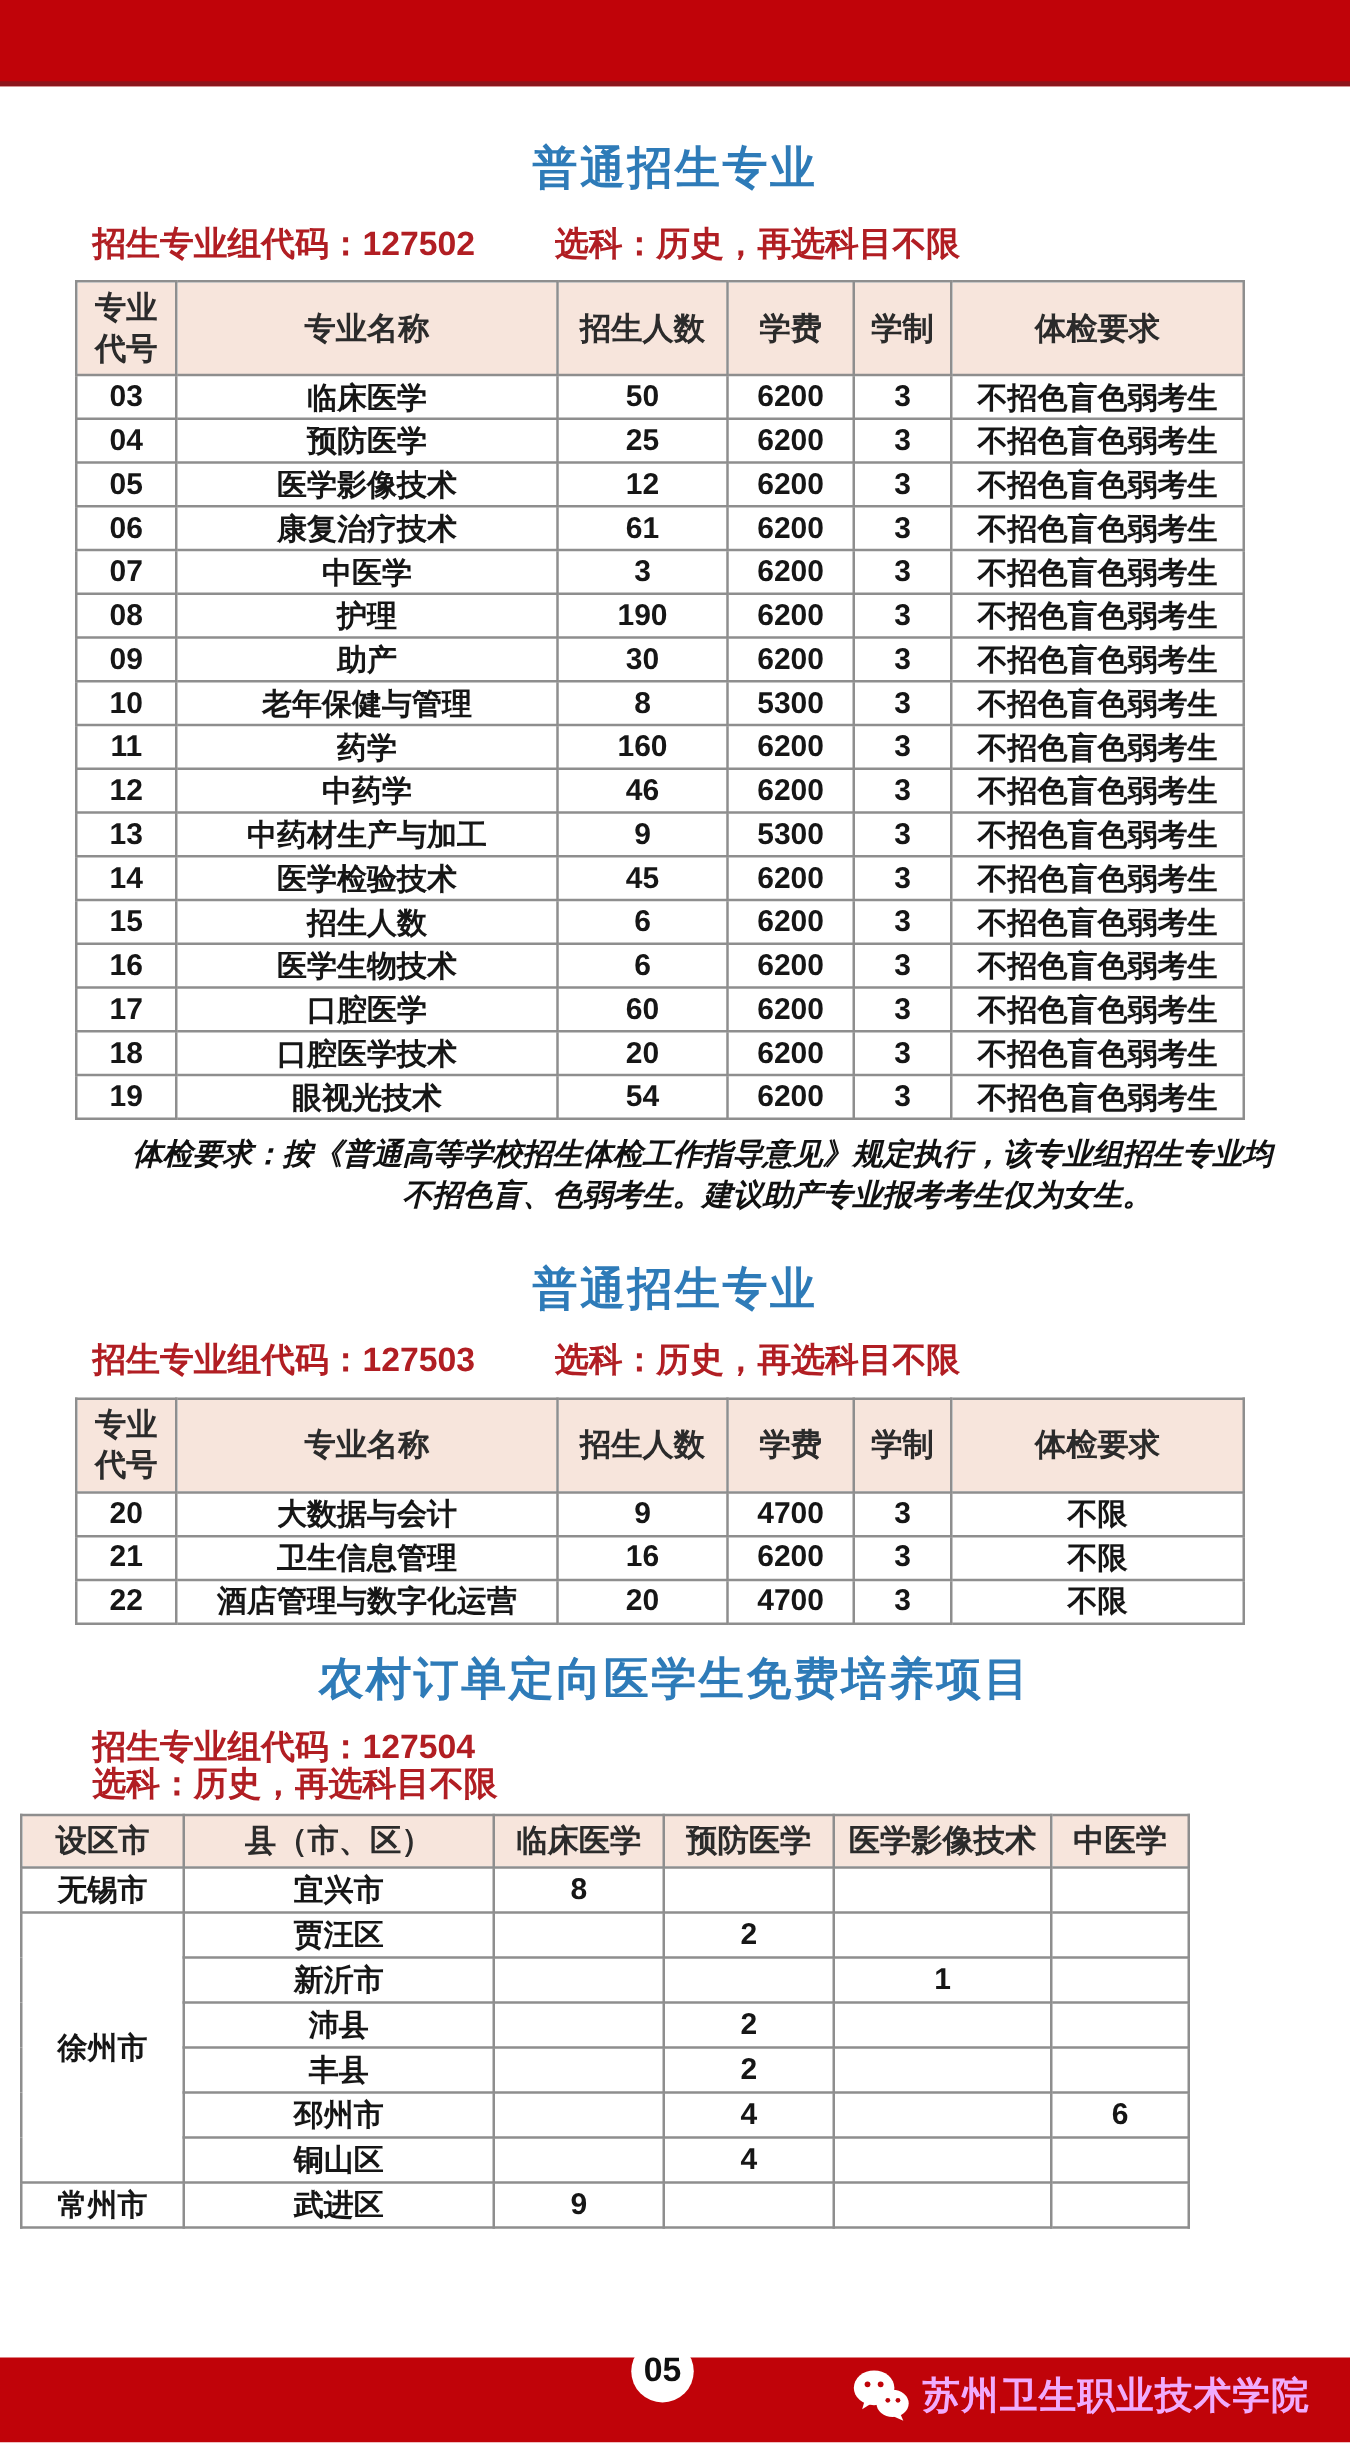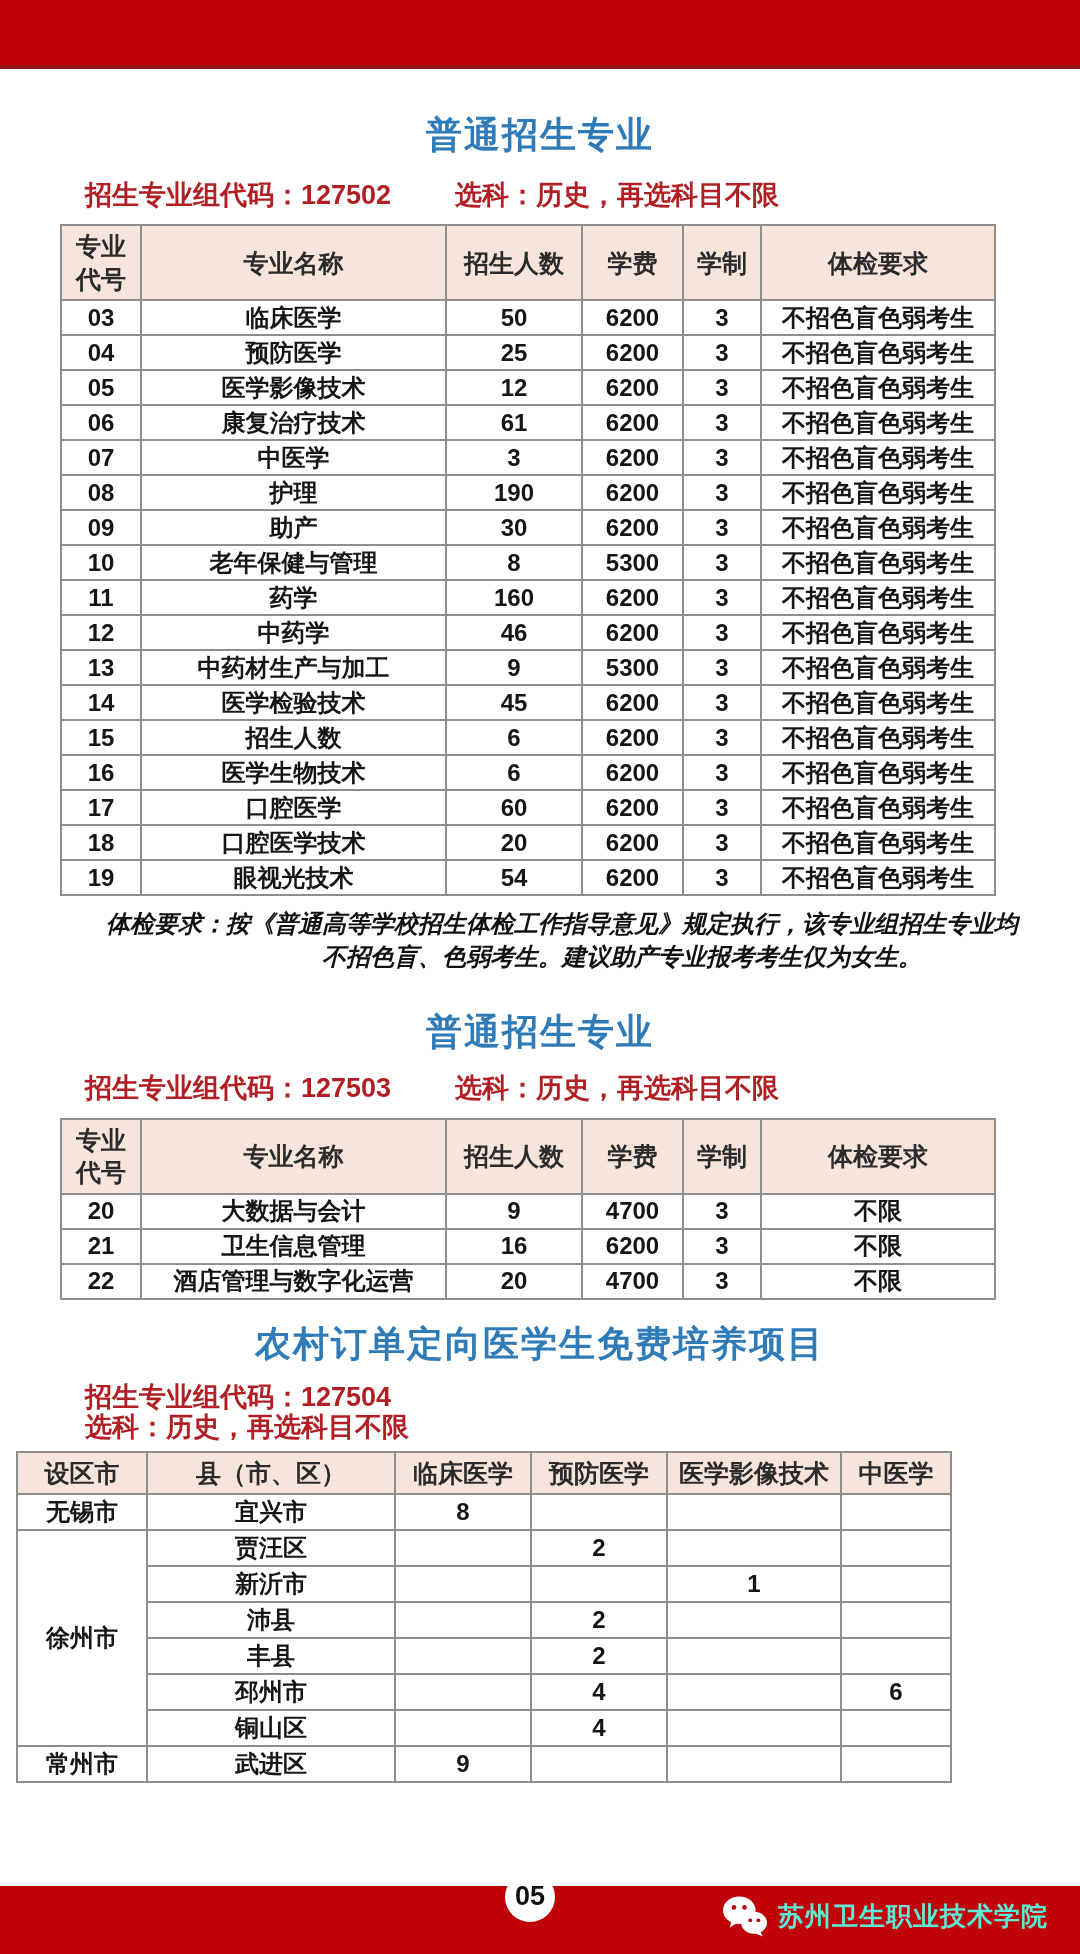--- a/index.html
+++ b/index.html
@@ -8,32 +8,32 @@
     background:#ffffff;
     font-family:"Liberation Sans", sans-serif;
     color:#141414;
   }
   
   .topbar{height:65px;background:#c00309;border-bottom:4px solid #8d151c;}
 
   
   .section-title{
     margin:0;text-align:center;color:#2e7bb8;
-    font-size:36px;font-weight:bold;letter-spacing:2px;line-height:1.1;
+    font-size:36px;font-weight:bold;letter-spacing:2px;line-height:1.1;font-family:Liberation Serif, serif;
   }
   #title-1{margin-top:46px;}
   #title-2{margin-top:38px;}
   #title-3{margin-top:24px;}
 
   
   .meta-row{
     width:935px;margin:26px 0 0 60px;display:flex;align-items:baseline;
     color:#b11e23;font-weight:bold;font-size:27px;line-height:1.1;
   }
-  .meta-code{margin-left:25px;width:370px;}
+  .meta-code{margin-left:14px;width:370px;}
   .meta-subjects{margin-left:0;}
 
   
   table{
     width:936px;margin:14px 0 0 60px;border-collapse:collapse;table-layout:fixed;border-radius:12px;
   }
   th,td{
     border:2px solid #8e8e8e;text-align:center;vertical-align:middle;
     overflow:hidden;
   }
@@ -59,21 +59,21 @@
     position:absolute;left:0;bottom:0;width:1080px;height:68px;background:#c00309;
   }
   .page-badge{
     position:absolute;left:505px;top:-14px;width:50px;height:50px;
     background:#ffffff;border-radius:50%;
     text-align:center;line-height:48px;font-size:27px;font-weight:bold;color:#101010;
   }
   .footer-right{
     position:absolute;right:32px;top:6px;height:48px;
     display:flex;align-items:center;gap:10px;
-    color:#5eead4;font-size:26px;font-weight:bold;letter-spacing:1px;
+    color:#f0abfc;font-size:30px;font-weight:bold;letter-spacing:1px;
   }
   .wechat-icon{width:46px;height:42px;display:block;}
 </style>
 </head>
 <body>
 
 <div class="topbar"></div>
 
 <h1 class="section-title" id="title-1">普通招生专业</h1>
 <div class="meta-row">

